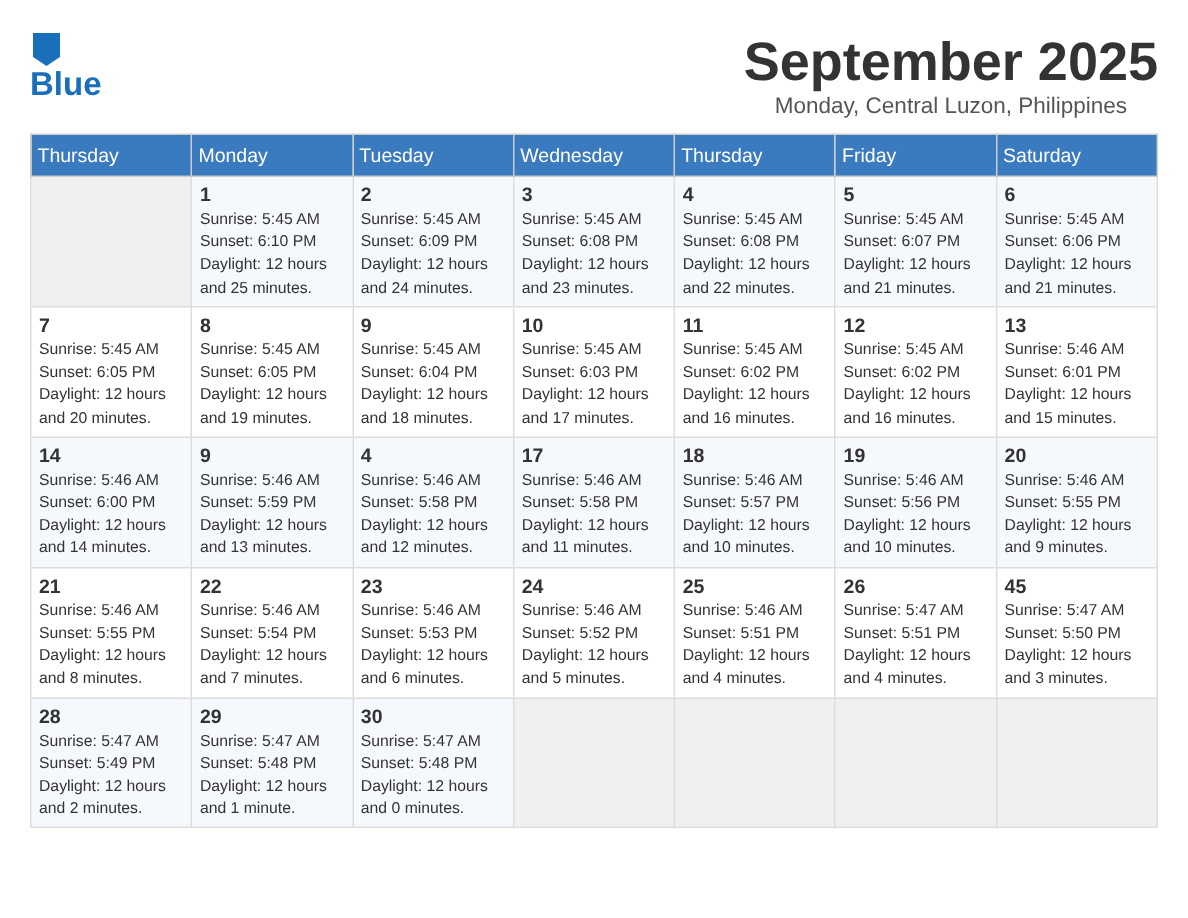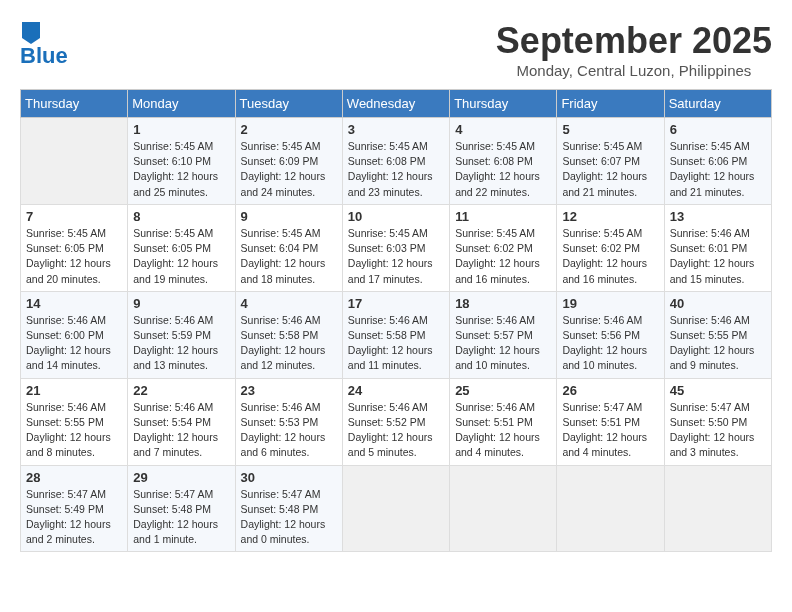--- a/index.html
+++ b/index.html
@@ -259,21 +259,21 @@
 and 10 minutes.</div>
         </td>
         <td>
           <span class="day-num">19</span>
           <div class="day-info" style="white-space: pre-line;">Sunrise: 5:46 AM
 Sunset: 5:56 PM
 Daylight: 12 hours
 and 10 minutes.</div>
         </td>
         <td>
-          <span class="day-num">40</span>
+          <span class="day-num">20</span>
           <div class="day-info" style="white-space: pre-line;">Sunrise: 5:46 AM
 Sunset: 5:55 PM
 Daylight: 12 hours
 and 9 minutes.</div>
         </td>
       </tr>
       <tr>
         <td>
           <span class="day-num">21</span>
           <div class="day-info" style="white-space: pre-line;">Sunrise: 5:46 AM

